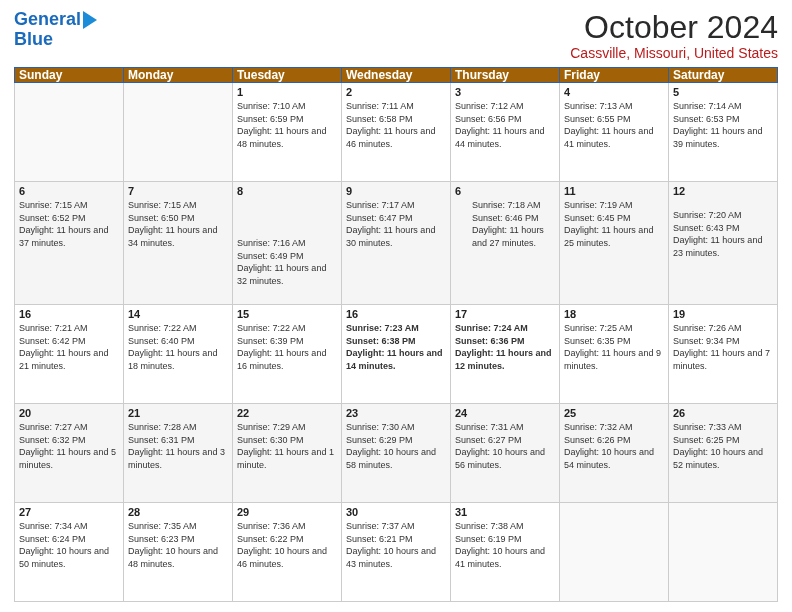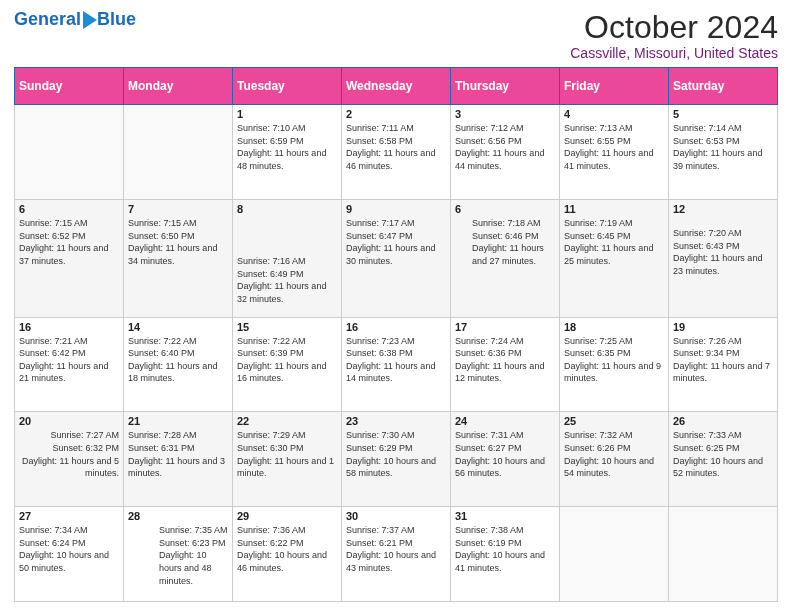--- a/index.html
+++ b/index.html
@@ -18,20 +18,21 @@
       flex-direction: column;
     }
     .header {
       display: flex;
       justify-content: space-between;
       align-items: flex-start;
       margin-bottom: 6px;
     }
     .logo {
       display: flex;
+      flex-direction: column;
       align-items: flex-start;
     }
     .logo-text {
       font-size: 18px;
       font-weight: bold;
       color: #2a2a2a;
       line-height: 1.1;
     }
     .logo-text span.blue { color: #1a6bbd; }
     .logo-arrow {
@@ -48,35 +49,35 @@
       text-align: right;
     }
     .month-title {
       font-size: 32px;
       font-weight: normal;
       color: #2a2a2a;
       line-height: 1.1;
     }
     .location {
       font-size: 14px;
-      color: #701a75;
+      color: #b91c1c;
     }
     .calendar {
       flex: 1;
       border: 1px solid #ccc;
       border-collapse: collapse;
       width: 100%;
       table-layout: fixed;
     }
     .calendar thead tr th {
-      background: #ec4899;
+      background: #a16207;
       color: #fff;
       font-size: 12px;
       font-weight: bold;
-      padding: 11px 4px;
+      padding: 0 4px;
       border: 1px solid #2a60b0;
       text-align: left;
     }
     .calendar tbody tr td {
       border: 1px solid #ccc;
       vertical-align: top;
       padding: 3px 4px;
       font-size: 9.5px;
       color: #222;
       height: 88px;
@@ -227,47 +228,47 @@
 Daylight: 11 hours and 18 minutes.</div>
           </td>
           <td>
             <span class="day-num">15</span>
             <div class="day-info" style="white-space: pre-line;">Sunrise: 7:22 AM
 Sunset: 6:39 PM
 Daylight: 11 hours and 16 minutes.</div>
           </td>
           <td>
             <span class="day-num">16</span>
-            <div class="day-info" style="white-space: pre-line;">Sunrise: 7:23 AM
+            <div class="day-info" style="white-space: pre-line; font-weight: bold;">Sunrise: 7:23 AM
 Sunset: 6:38 PM
 Daylight: 11 hours and 14 minutes.</div>
           </td>
           <td>
             <span class="day-num">17</span>
-            <div class="day-info" style="white-space: pre-line;">Sunrise: 7:24 AM
+            <div class="day-info" style="white-space: pre-line; font-weight: bold;">Sunrise: 7:24 AM
 Sunset: 6:36 PM
 Daylight: 11 hours and 12 minutes.</div>
           </td>
           <td>
             <span class="day-num">18</span>
             <div class="day-info" style="white-space: pre-line;">Sunrise: 7:25 AM
 Sunset: 6:35 PM
 Daylight: 11 hours and 9 minutes.</div>
           </td>
           <td>
             <span class="day-num">19</span>
             <div class="day-info" style="white-space: pre-line;">Sunrise: 7:26 AM
 Sunset: 9:34 PM
 Daylight: 11 hours and 7 minutes.</div>
           </td>
         </tr>
         <tr>
           <td>
             <span class="day-num">20</span>
-            <div class="day-info" style="white-space: pre-line; text-align: right;">Sunrise: 7:27 AM
+            <div class="day-info" style="white-space: pre-line;">Sunrise: 7:27 AM
 Sunset: 6:32 PM
 Daylight: 11 hours and 5 minutes.</div>
           </td>
           <td>
             <span class="day-num">21</span>
             <div class="day-info" style="white-space: pre-line;">Sunrise: 7:28 AM
 Sunset: 6:31 PM
 Daylight: 11 hours and 3 minutes.</div>
           </td>
           <td>
@@ -303,21 +304,21 @@
         </tr>
         <tr>
           <td>
             <span class="day-num">27</span>
             <div class="day-info" style="white-space: pre-line;">Sunrise: 7:34 AM
 Sunset: 6:24 PM
 Daylight: 10 hours and 50 minutes.</div>
           </td>
           <td>
             <span class="day-num">28</span>
-            <div class="day-info" style="white-space: pre-line; margin-left: 31px;">Sunrise: 7:35 AM
+            <div class="day-info" style="white-space: pre-line;">Sunrise: 7:35 AM
 Sunset: 6:23 PM
 Daylight: 10 hours and 48 minutes.</div>
           </td>
           <td>
             <span class="day-num">29</span>
             <div class="day-info" style="white-space: pre-line;">Sunrise: 7:36 AM
 Sunset: 6:22 PM
 Daylight: 10 hours and 46 minutes.</div>
           </td>
           <td>

